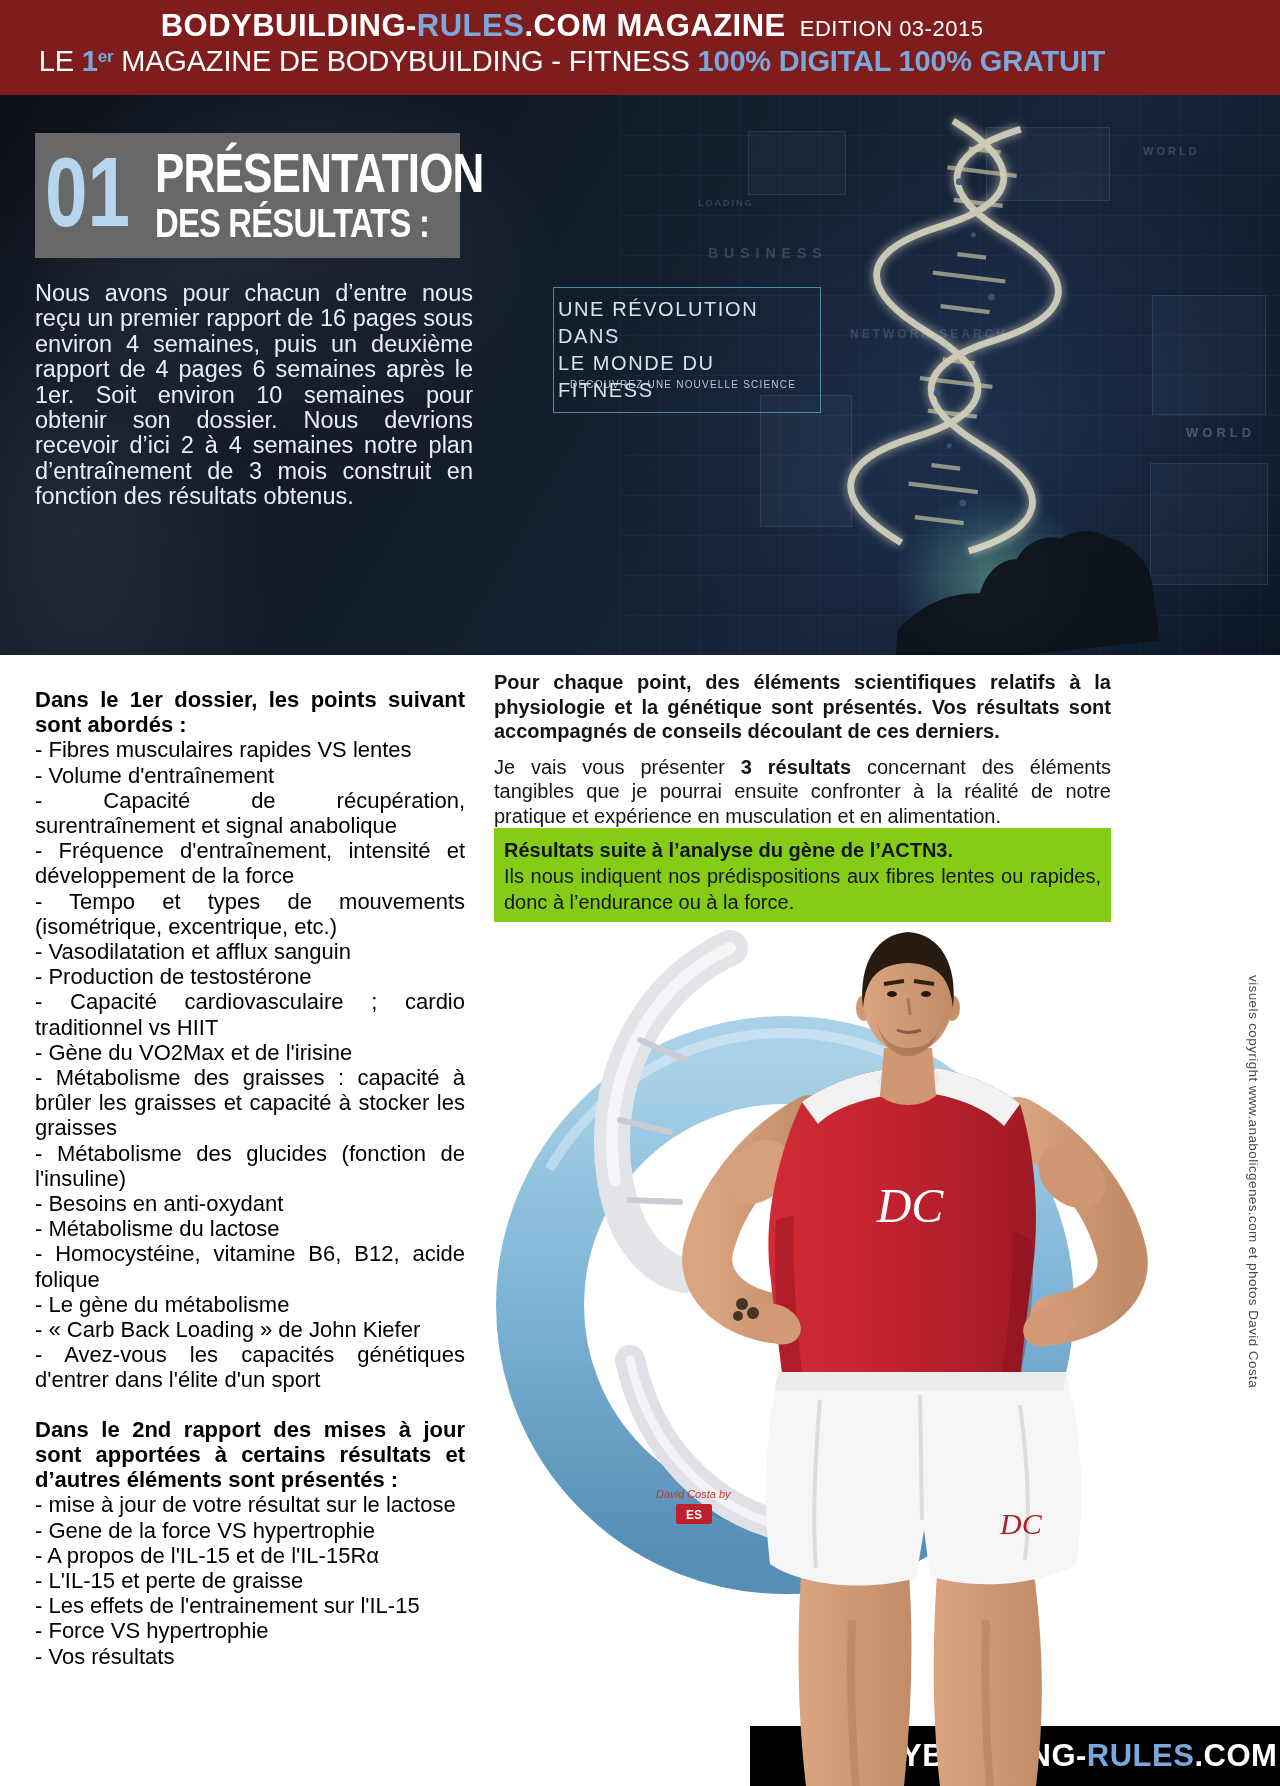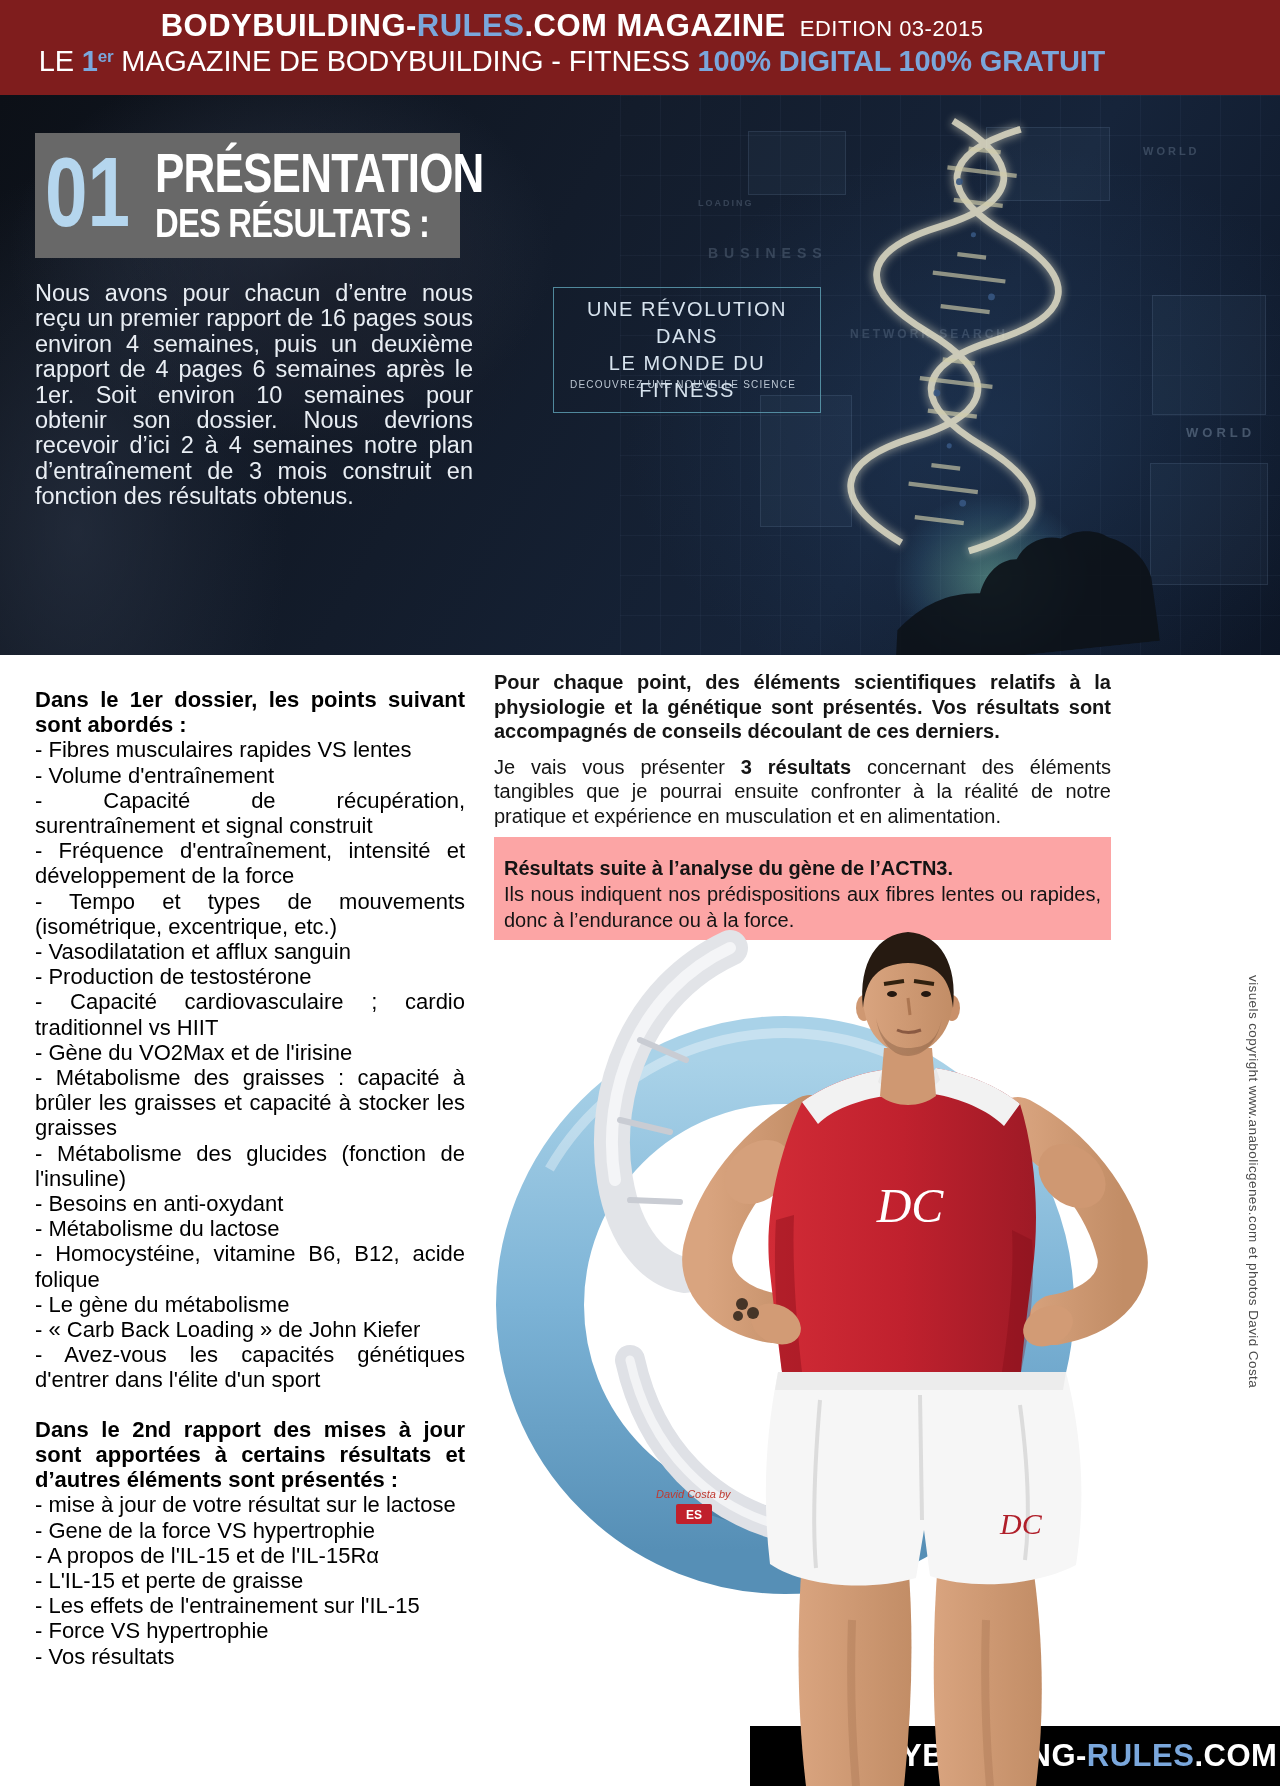--- a/index.html
+++ b/index.html
@@ -37,21 +37,21 @@
   .sec-num{position:absolute;left:10px;top:12px;font-size:98px;line-height:95px;font-weight:bold;
     color:#b5d6ee;transform:scaleX(.78);transform-origin:left center;}
   .title-lines{position:absolute;left:120px;top:12px;color:#fff;font-weight:bold;}
   .title-l1{font-size:55px;line-height:56px;transform:scaleX(.80);transform-origin:left center;white-space:nowrap;letter-spacing:-1px;}
   .title-l2{font-size:41px;line-height:44px;transform:scaleX(.80);transform-origin:left center;white-space:nowrap;letter-spacing:-1px;}
 
   .hero-para{position:absolute;left:35px;top:186px;width:438px;font-size:23.5px;line-height:25.4px;
     color:#e9eef4;text-align:justify;}
 
   .revo-box{position:absolute;left:553px;top:192px;width:258px;padding:8px 4px;
-    border:1px solid rgba(92,156,176,.85);text-align:center;color:#d7e3ee;
+    border:1px solid rgba(92,156,176,.85);color:#d7e3ee;
     font-size:20px;line-height:27px;letter-spacing:1.6px;}
   .tagline{position:absolute;left:553px;top:284px;width:260px;text-align:center;
     font-size:10px;letter-spacing:1.2px;color:#cdd8e3;opacity:.9;}
 
   .hud{position:absolute;color:#b9cfe6;white-space:nowrap;font-weight:bold;}
   .hud-business{left:708px;top:150px;font-size:14px;letter-spacing:6px;opacity:.20;}
   .hud-network{left:850px;top:232px;font-size:12px;letter-spacing:3px;opacity:.18;}
   .hud-world-r{left:1186px;top:330px;font-size:13px;letter-spacing:4px;opacity:.30;}
   .hud-world-t{left:1143px;top:50px;font-size:11px;letter-spacing:3px;opacity:.22;}
   .hud-loading{left:698px;top:103px;font-size:9px;letter-spacing:2px;opacity:.20;}
@@ -72,21 +72,21 @@
     color:#000000;text-align:justify;}
   .col-left p{margin:0;}
   .sec-title{font-weight:bold;}
   .sec-title.second{margin-top:24px;}
 
   .col-right{position:absolute;left:494px;top:670px;width:617px;font-size:20px;line-height:24px;
     color:#141414;text-align:justify;}
   .col-right p{margin:0;}
   .intro-bold{font-weight:bold;line-height:24.5px;}
   .para2{margin-top:11px !important;line-height:24.5px;}
-  .highlight{margin-top:9px;background:#fca5a5;padding:18px 10px 7px;line-height:26px;}
+  .highlight{background:#84cc16;padding:9px 10px 7px;line-height:26px;}
   .highlight .hl-title{font-weight:bold;}
 
   
   .figure{position:absolute;left:480px;top:920px;width:760px;height:866px;z-index:2;}
 
   
   .credit{position:absolute;left:1246px;top:975px;writing-mode:vertical-rl;
     font-size:13.5px;color:#4a4a4a;letter-spacing:.4px;white-space:nowrap;}
   .footer{position:absolute;left:750px;top:1726px;width:530px;height:60px;background:#000;z-index:1;}
   .footer-text{font-size:31px;font-weight:bold;color:#fff;line-height:60px;text-align:center;
@@ -176,21 +176,21 @@
     <div>LE MONDE DU FITNESS</div>
   </div>
   <div class="tagline">DECOUVREZ UNE NOUVELLE SCIENCE</div>
 </div>
 
 <div class="col-left">
   <p class="sec-title">Dans le 1er dossier, les points suivant sont abordés :</p>
   <div>
       <p class="li">- Fibres musculaires rapides VS lentes</p>
       <p class="li">- Volume d'entraînement</p>
-      <p class="li">- Capacité de récupération, surentraînement et signal construit</p>
+      <p class="li">- Capacité de récupération, surentraînement et signal anabolique</p>
       <p class="li">- Fréquence d'entraînement, intensité et développement de la force</p>
       <p class="li">- Tempo et types de mouvements (isométrique, excentrique, etc.)</p>
       <p class="li">- Vasodilatation et afflux sanguin</p>
       <p class="li">- Production de testostérone</p>
       <p class="li">- Capacité cardiovasculaire ; cardio traditionnel vs HIIT</p>
       <p class="li">- Gène du VO2Max et de l'irisine</p>
       <p class="li">- Métabolisme des graisses : capacité à brûler les graisses et capacité à stocker les graisses</p>
       <p class="li">- Métabolisme des glucides (fonction de l'insuline)</p>
       <p class="li">- Besoins en anti-oxydant</p>
       <p class="li">- Métabolisme du lactose</p>

